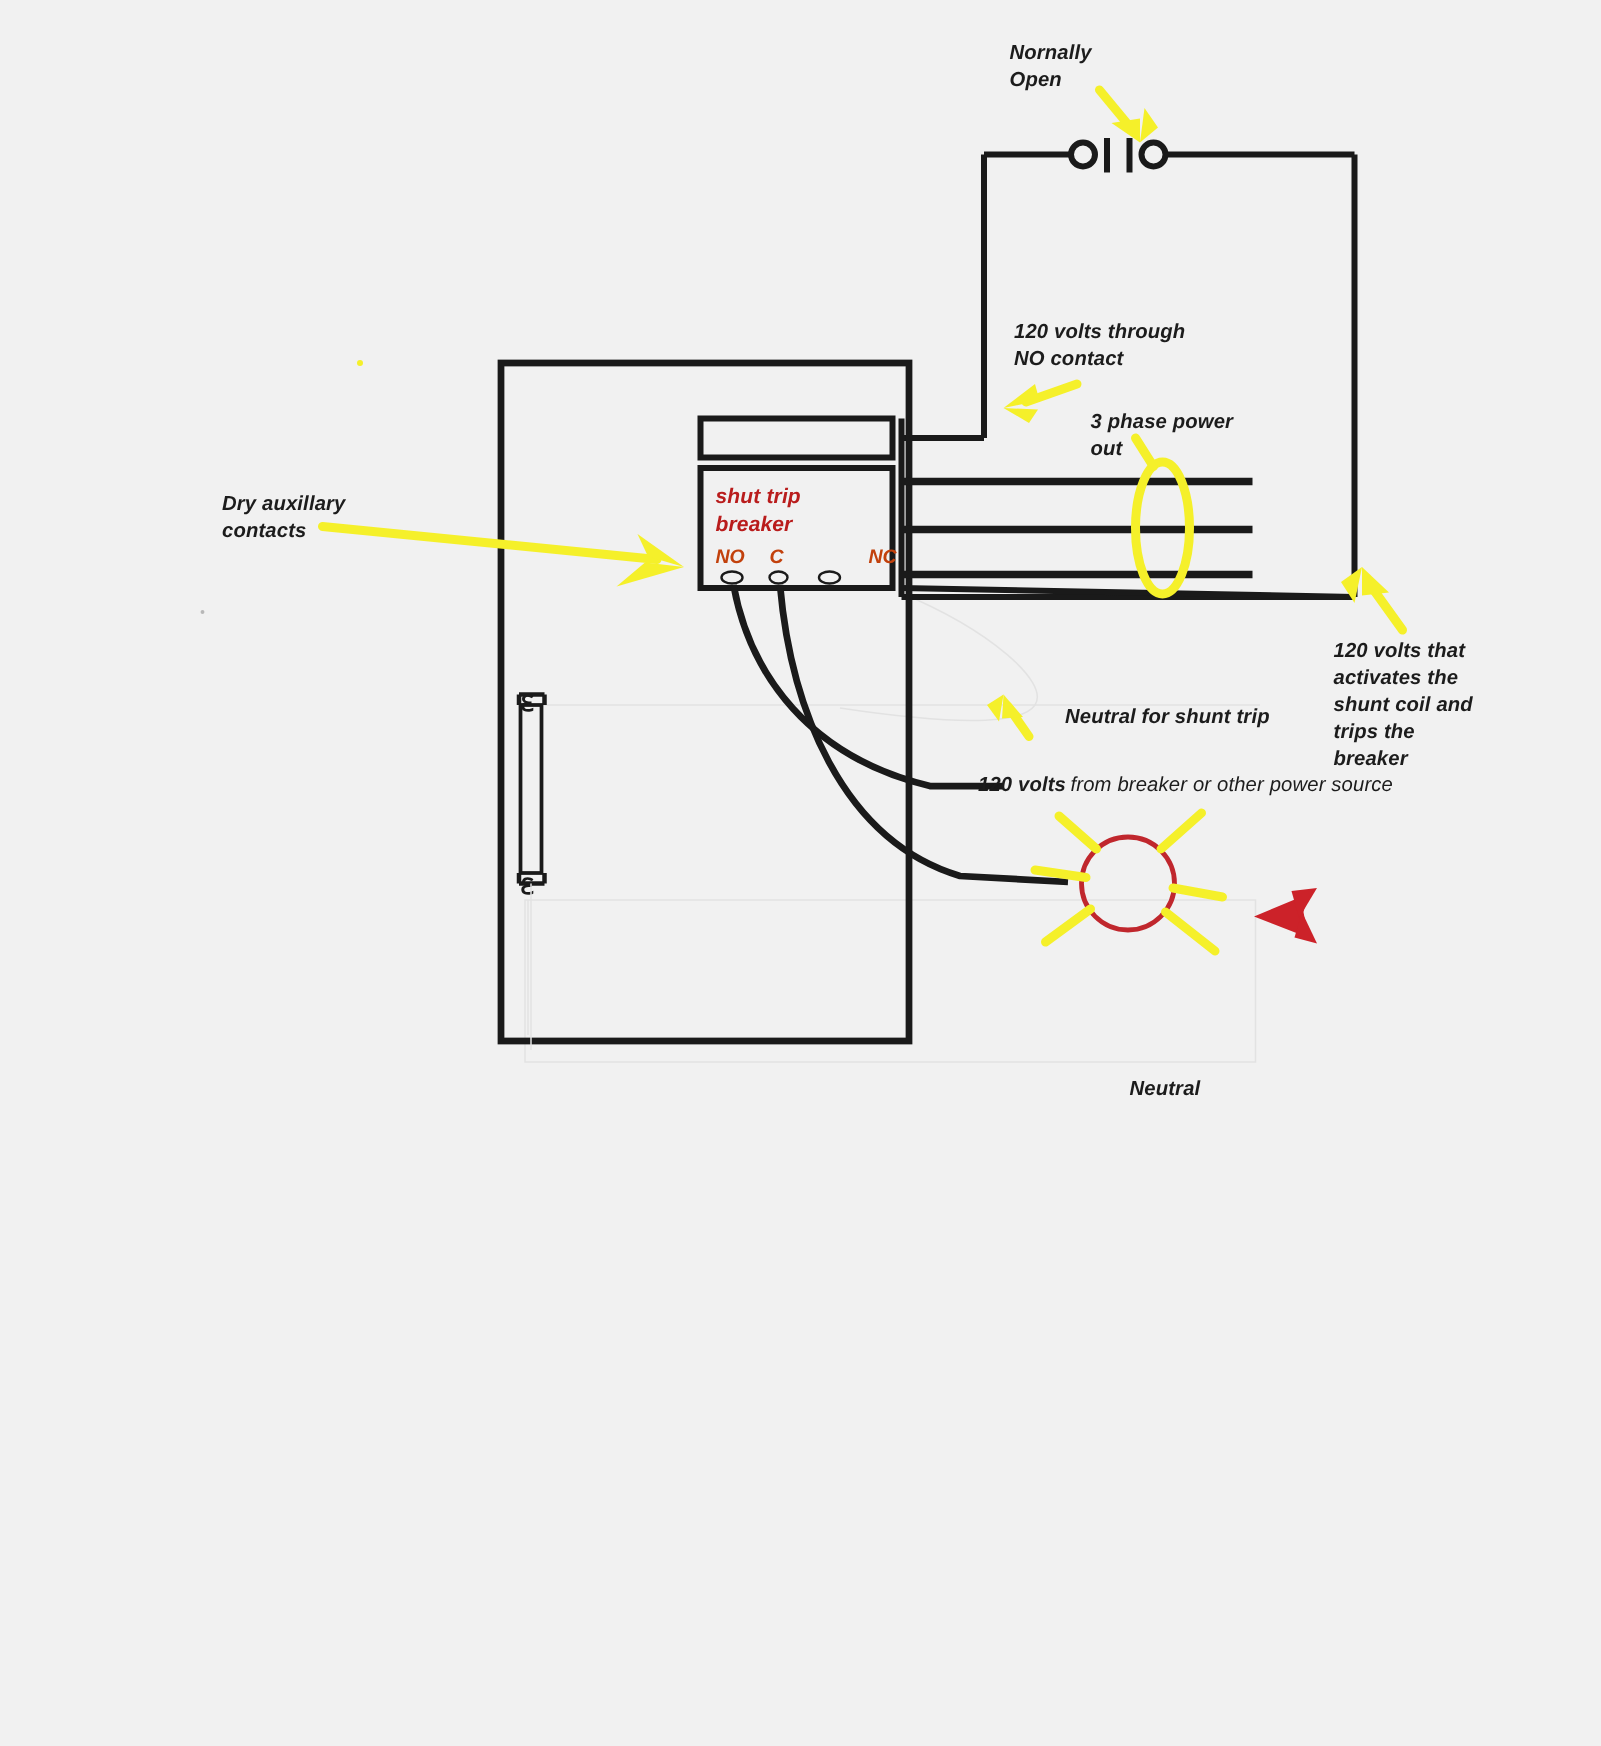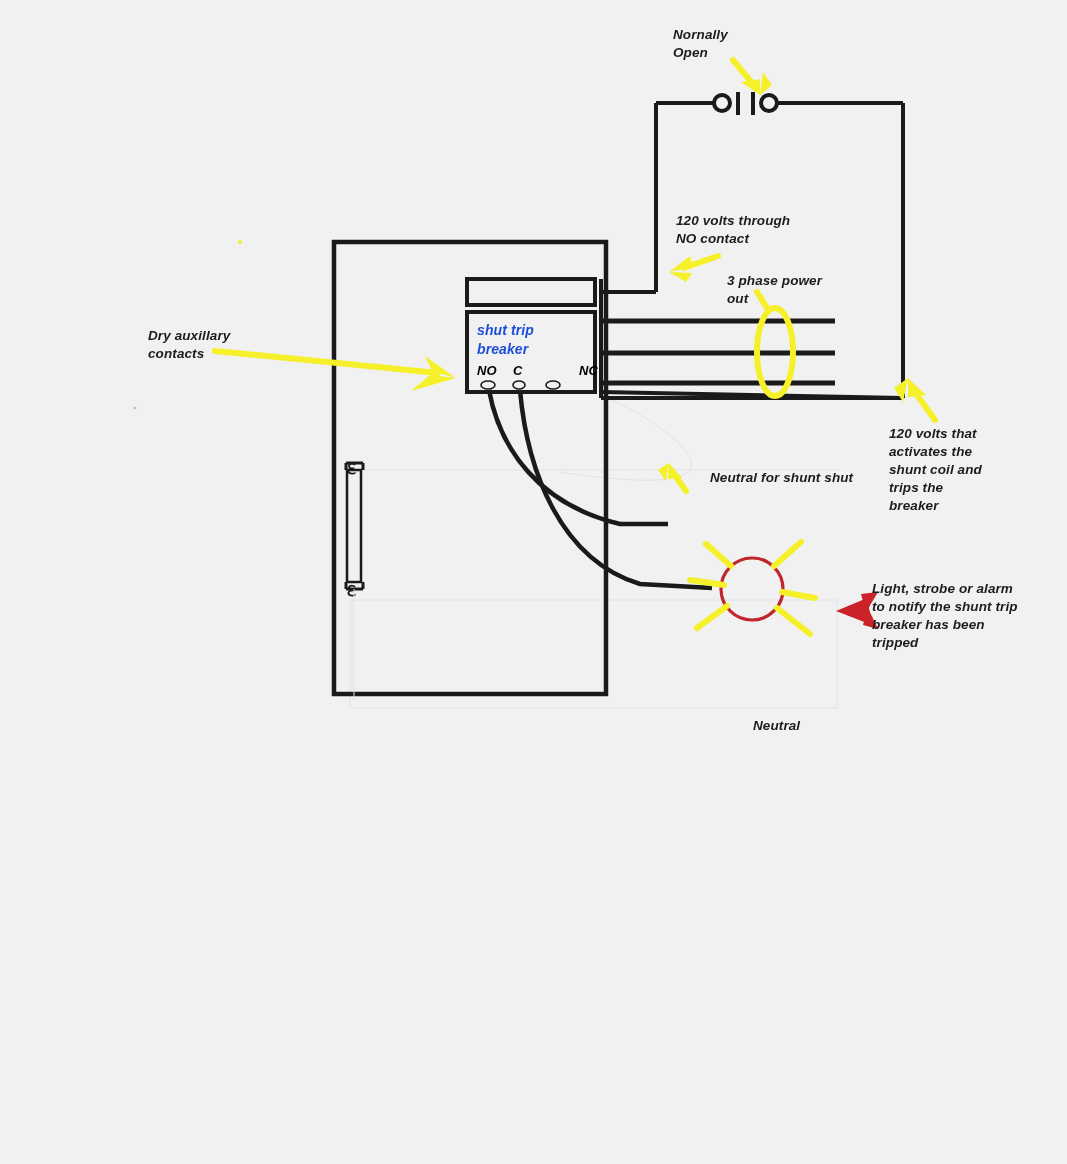--- a/index.html
+++ b/index.html
@@ -29,31 +29,31 @@
     font-family: "Liberation Sans", sans-serif;
     font-style: italic;
     font-weight: bold;
     font-size: 13.5px;
     line-height: 18px;
     color: #1c1c1c;
     letter-spacing: 0.1px;
     white-space: pre-line;
   }
   .anno.red {
-    color: #1d4ed8;
+    color: #b91c1c;
     font-size: 14px;
     line-height: 19px;
   }
   .term-label {
     position: absolute;
     font-family: "Liberation Sans", sans-serif;
     font-style: italic;
     font-weight: bold;
     font-size: 13px;
-    color: #000000;
+    color: #c2410c;
   }
   .wire { fill: none; stroke: #1a1a1a; }
   .hl { fill: none; stroke: #f5f02a; stroke-linecap: round; stroke-linejoin: round; }
   .hlf { fill: #f5f02a; }
   .faint { fill: none; stroke: #e2e2e2; stroke-width: 1; }
 </style>
 </head>
 <body>
 
 <div id="canvas">
@@ -210,23 +210,20 @@
   <div class="term-label" style="left:513px; top:363px;">C</div>
 
   <div class="term-label" style="left:541px; top:363px;margin-left:38px;">NC</div>
 
   <div class="anno" style="left:889px; top:425px;">120 volts that
 activates the
 shunt coil and
 trips the
 breaker</div>
 
-  <div class="anno" style="left:710px; top:469px;">Neutral for shunt shut</div>
-
-
-  <div class="anno" style="left:872px; top:580px;">Light, strobe or alarm
-to notify the shunt trip
-breaker has been
-tripped</div>
+  <div class="anno" style="left:710px; top:469px;">Neutral for shunt trip</div>
+
+  <div class="anno" style="left:652px; top:514px; white-space:nowrap;"><span>120 volts</span><span style="font-weight:normal; padding-left:3px;">from breaker or other power source</span></div>
+
 
   <div class="anno" style="left:709px; top:717px;margin-left:44px;">Neutral</div>
 
 </div>
 
 </body></html>

